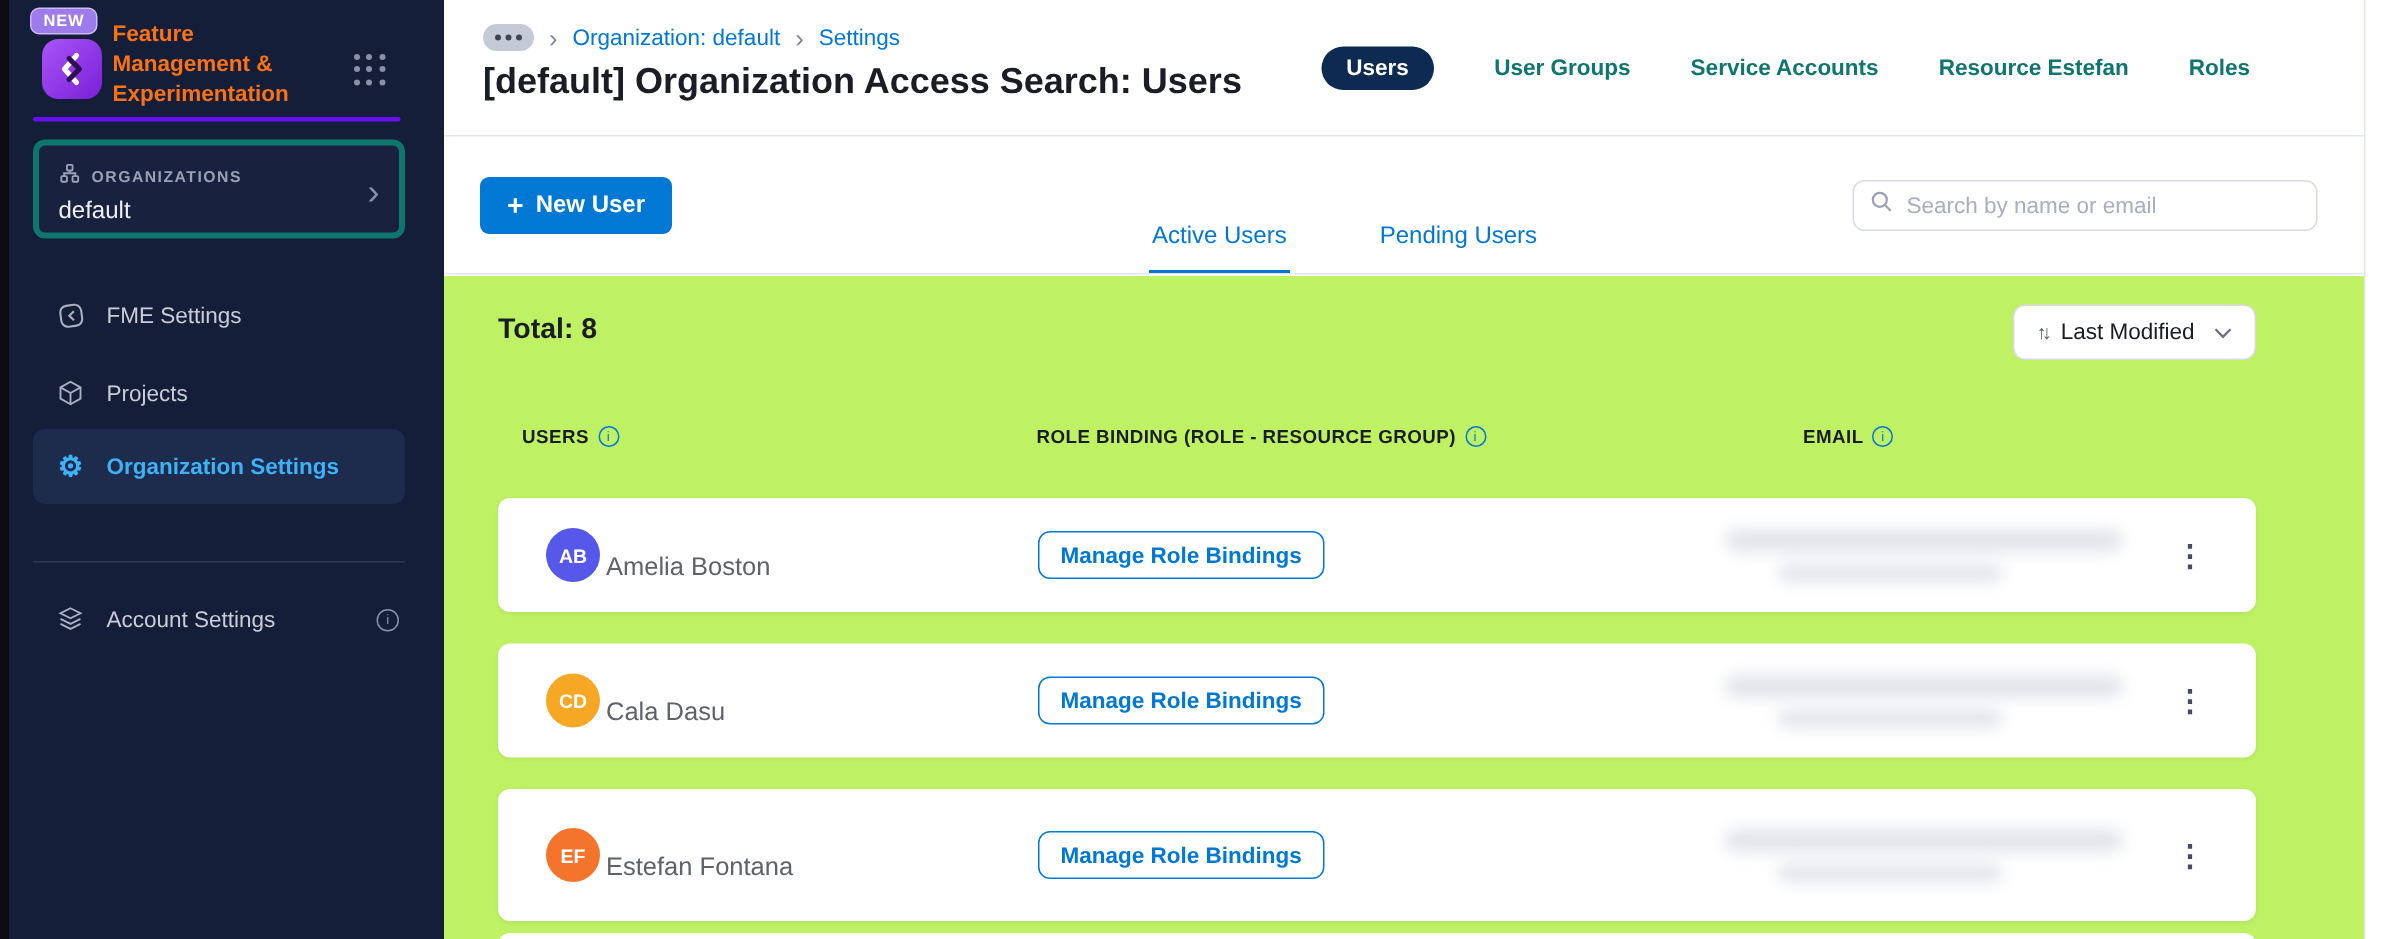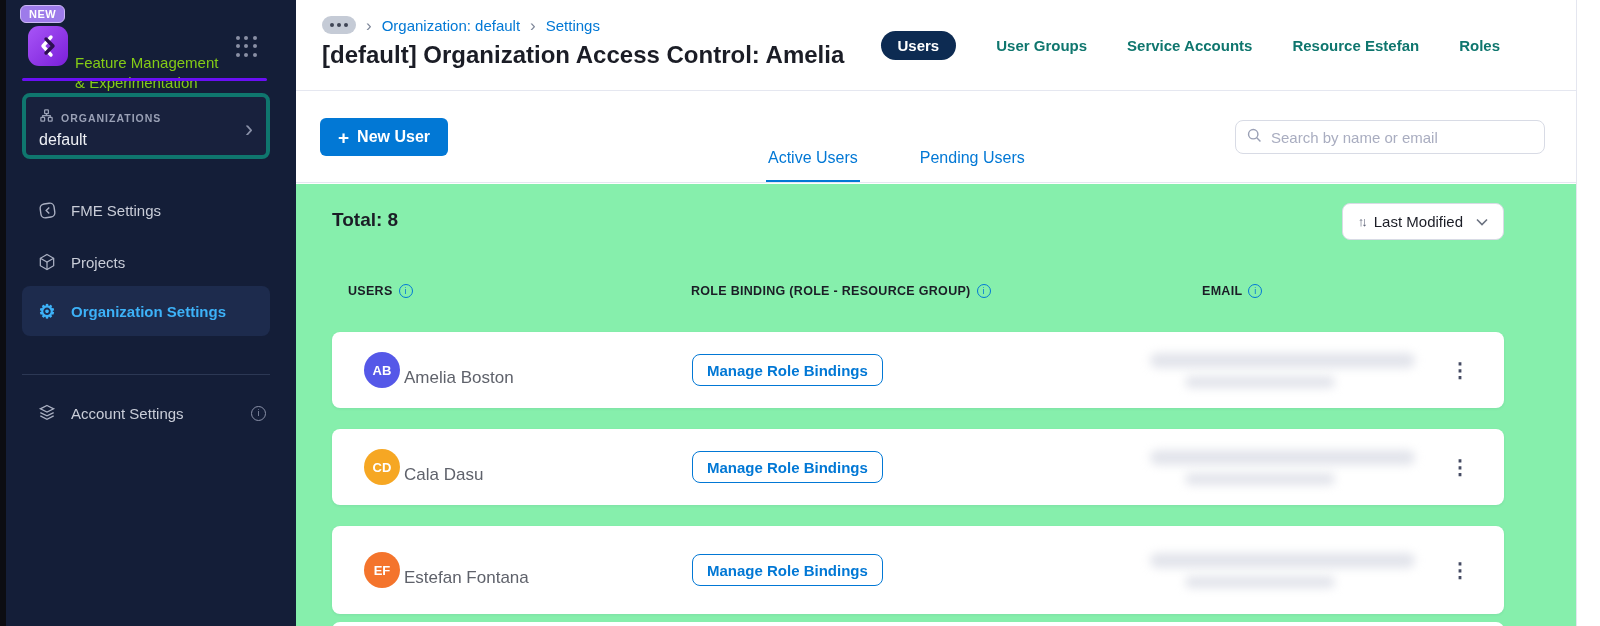--- a/index.html
+++ b/index.html
@@ -6,21 +6,21 @@
   html,body { width:1600px; height:626px; background:#fff; font-family:"Liberation Sans",sans-serif; overflow:hidden; position:relative; }
 
   
   #left-strip { position:absolute; left:0; top:0; width:6px; height:626px; background:#0c0d12; }
 
   
   #sidebar { position:absolute; left:6px; top:0; width:290px; height:626px; background:#141e38; }
   .new-badge { position:absolute; left:14px; top:5px; background:#9d7bea; border:1px solid #cdb9f6; color:#fff;
     font-size:11px; font-weight:bold; padding:2px 8px; border-radius:6px; letter-spacing:.5px; }
   .logo { position:absolute; left:22px; top:26px; }
-  .product-title { position:absolute; left:69px; top:13px; width:150px; color:#84cc16; font-size:15px; font-weight:normal; line-height:20px;margin-top:40px; }
+  .product-title { position:absolute; left:69px; top:13px; width:150px; color:#f97316; font-size:15px; font-weight:bold; line-height:20px; }
   .grid-icon { position:absolute; left:230px; top:36px; width:22px; height:22px; display:grid; grid-template-columns:repeat(3,1fr); gap:3px; cursor:pointer; }
   .grid-icon span { width:4px; height:4px; border-radius:50%; background:#8a90a5; }
   .purple-line { position:absolute; left:16px; top:78px; width:245px; height:3px; background:#6a0ff4; border-radius:2px; }
 
   .org-box { position:absolute; left:16px; top:93px; width:248px; height:66px; background:#18213d;
     border:4px solid #0f766e; border-radius:8px; cursor:pointer; }
   .org-box .org-top { display:flex; align-items:center; gap:7px; margin:11px 0 0 13px; }
   .org-label { color:#9aa1b6; font-size:10.5px; font-weight:bold; letter-spacing:1px; }
   .org-value { margin:4px 0 0 13px; color:#eef0f5; font-size:16px; }
   .org-chevron { position:absolute; right:13px; top:18px; color:#8a91a8; font-size:24px; line-height:28px; }
@@ -57,21 +57,21 @@
     color:#fff; font-size:16px; font-weight:bold; padding:0 18px; display:flex; align-items:center; gap:8px; cursor:pointer; font-family:inherit; }
   .new-user-btn .plus { font-size:19px; font-weight:bold; line-height:19px; }
   .search-box { position:absolute; right:31px; top:28px; width:310px; height:34px; border:1px solid #d8dbe5; border-radius:8px;
     display:flex; align-items:center; padding:0 10px; gap:8px; background:#fff; }
   .search-box input { border:none; outline:none; flex:1; font-size:15px; color:#0f172a; font-family:inherit; }
   .search-box input::placeholder { color:#a9adc0; }
   .view-tabs { position:absolute; left:470px; bottom:0; display:flex; gap:58px; }
   .view-tab { color:#0278d5; font-size:16px; padding:0 2px 13px 2px; cursor:pointer; border-bottom:2px solid transparent;text-align:right; }
   .view-tab.active { border-bottom-color:#0278d5; }
 
-  .content { position:absolute; top:184px; left:0; right:0; bottom:0; background:#86efac; }
+  .content { position:absolute; top:184px; left:0; right:0; bottom:0; background:#bef264; }
   .total { position:absolute; left:36px; top:25px; font-size:19px; font-weight:bold; color:#1b1d26; }
   .sort-btn { position:absolute; right:72px; top:19px; height:37px; background:#fff; border:1px solid #d8dbe5; border-radius:8px;
     display:flex; align-items:center; gap:9px; padding:0 15px; cursor:pointer; font-family:inherit; }
   .sort-ico { color:#555b70; font-size:13px; letter-spacing:-3px; }
   .sort-label { font-size:15px; color:#1b1d26; }
   .sort-btn svg { margin-left:4px; }
 
   .col-head { position:absolute; top:100px; display:flex; align-items:center; gap:6px;
     font-size:12.5px; font-weight:bold; color:#1b1d26; letter-spacing:.3px; }
   #colhead-users { left:52px; }
@@ -200,21 +200,21 @@
       <span class="ellipsis-pill">
           <span></span>
           <span></span>
           <span></span>
         </span>
       <span class="crumb-sep">›</span>
       <a class="crumb-link">Organization: default</a>
       <span class="crumb-sep">›</span>
       <a class="crumb-link">Settings</a>
     </div>
-    <h1 class="page-title">[default] Organization Access Control: Amelia</h1>
+    <h1 class="page-title">[default] Organization Access Search: Users</h1>
 
     <div class="top-tabs">
       <span class="top-tab pill">Users</span>
       <span class="top-tab">User Groups</span>
       <span class="top-tab">Service Accounts</span>
       <span class="top-tab">Resource Estefan</span>
       <span class="top-tab">Roles</span>
     </div>
   </header>
 

